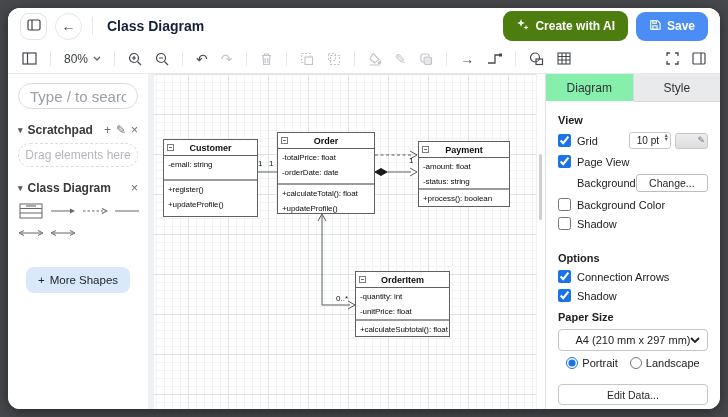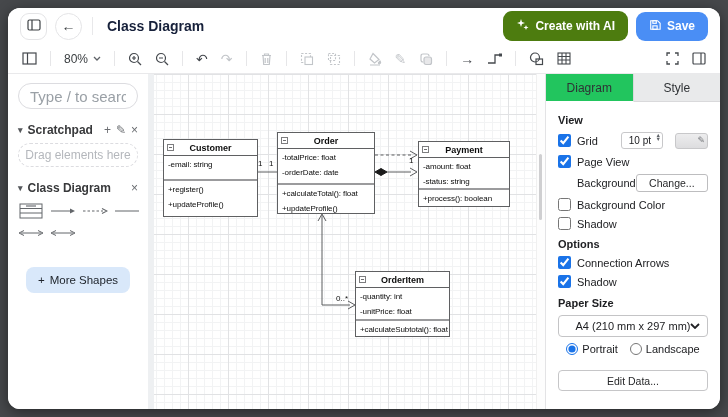--- a/index.html
+++ b/index.html
@@ -78,27 +78,27 @@
   #c-payment .sec-a { height:32px; }
   #c-orderitem{ left:207px; top:197px; width:95px; height:66px; }
   #c-orderitem .sec-a { height:33px; }
   .edges { position:absolute; inset:0; width:100%; height:100%; }
   .mult { position:absolute; font-size:8px; color:#111; background:transparent; }
 
   
   .pn { width:175px; flex:0 0 175px; background:#fff; border-left:1px solid #e3e3e5; display:flex; flex-direction:column; }
   .tabs { display:flex; height:28px; border-bottom:1px solid #d9d9db; flex:0 0 auto; }
   .tab { flex:1; display:flex; align-items:center; justify-content:center; font-size:12px; color:#2f3235; cursor:pointer; }
-  .tab.active { background:#22c55e; border-right:1px solid #d9d9db; margin-bottom:-1px; border-bottom:1px solid #fff; }
+  .tab.active { background:#86efac; border-right:1px solid #d9d9db; margin-bottom:-1px; border-bottom:1px solid #fff; }
   .tab.inactive { background:#e9eaeb; }
   .pn-body { padding:8px 12px 6px; font-size:11px; color:#202124; overflow:hidden; }
   .pn-h { font-size:11px; font-weight:bold; margin:4px 0 6px; }
   .chk-row { display:flex; align-items:center; gap:6px; margin:6px 0; }
   .chk-row input[type=checkbox] { width:13px; height:13px; accent-color:#1a73e8; margin:0; cursor:pointer; }
-  .grid-ctrls { margin-left:auto; display:flex; align-items:center; gap:12px; }
+  .grid-ctrls { margin-left:auto; display:flex; align-items:center; gap:4px; }
   .num-wrap { position:relative; }
   .num-in { width:42px; height:17px; border:1px solid #c8c8ca; border-radius:3px; font-size:10px;
             text-align:right; padding-right:11px; color:#202124; outline:none; background:#fff; }
   .spin { position:absolute; right:2px; top:1px; display:flex; flex-direction:column; line-height:0.8; }
   .spin span { font-size:5.5px; color:#5f6368; cursor:pointer; }
   .swatch { width:33px; height:16px; border:1px solid #c8c8ca; border-radius:3px;
             background:linear-gradient(#ededee,#dddddf); position:relative; cursor:pointer; }
   .swatch::after { content:"\270E"; position:absolute; right:2px; top:1px; font-size:9px; color:#717478; }
   .bg-row { display:flex; align-items:center; margin:6px 0 6px 19px; }
   .chg-btn { margin-left:auto; width:96px; height:18px; border:1px solid #bdbdbf; border-radius:3px;
@@ -464,21 +464,21 @@
         <div class="chk-row">
           <input type="checkbox" style="">
           <span>Background Color</span>
         </div>
 
         <div class="chk-row">
           <input type="checkbox" style="">
           <span>Shadow</span>
         </div>
 
-        <div class="pn-h" style="margin-top:8px;">Options</div>
+        <div class="pn-h" style="margin-top:22px;">Options</div>
 
         <div class="chk-row">
           <input type="checkbox" checked="" style="">
           <span>Connection Arrows</span>
         </div>
         <div class="chk-row">
           <input type="checkbox" checked="" style="">
           <span>Shadow</span>
         </div>
 

